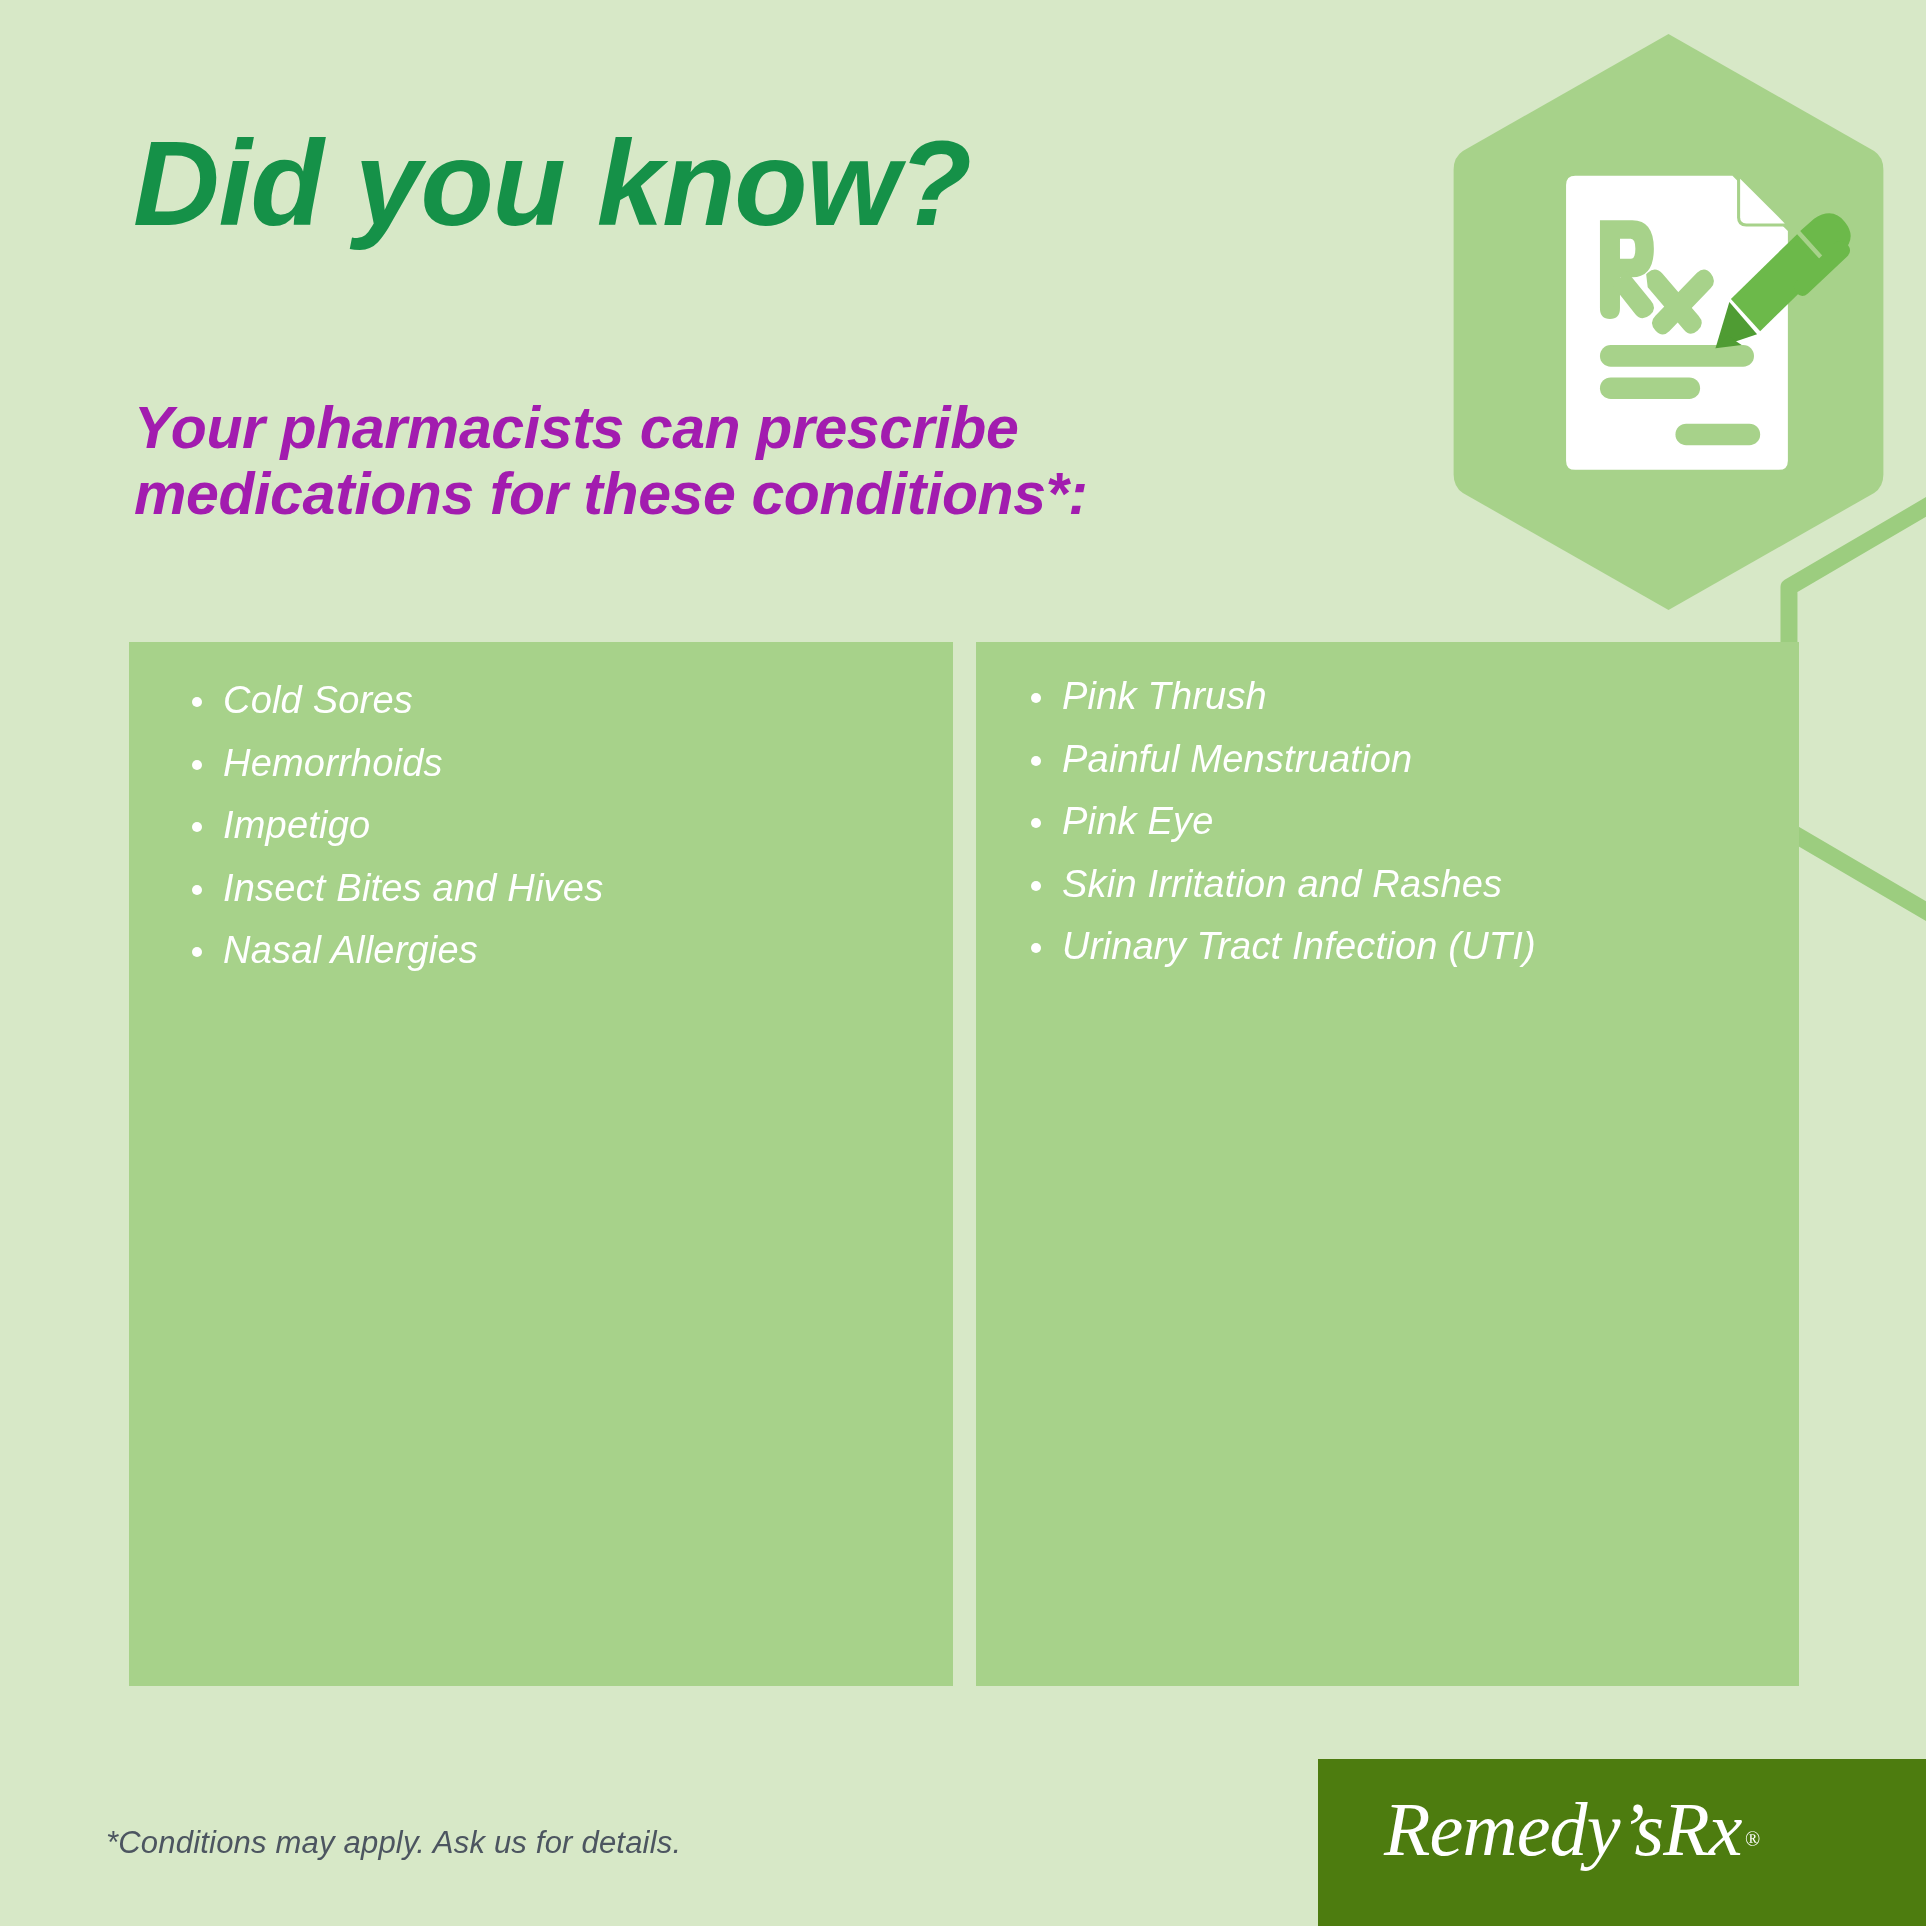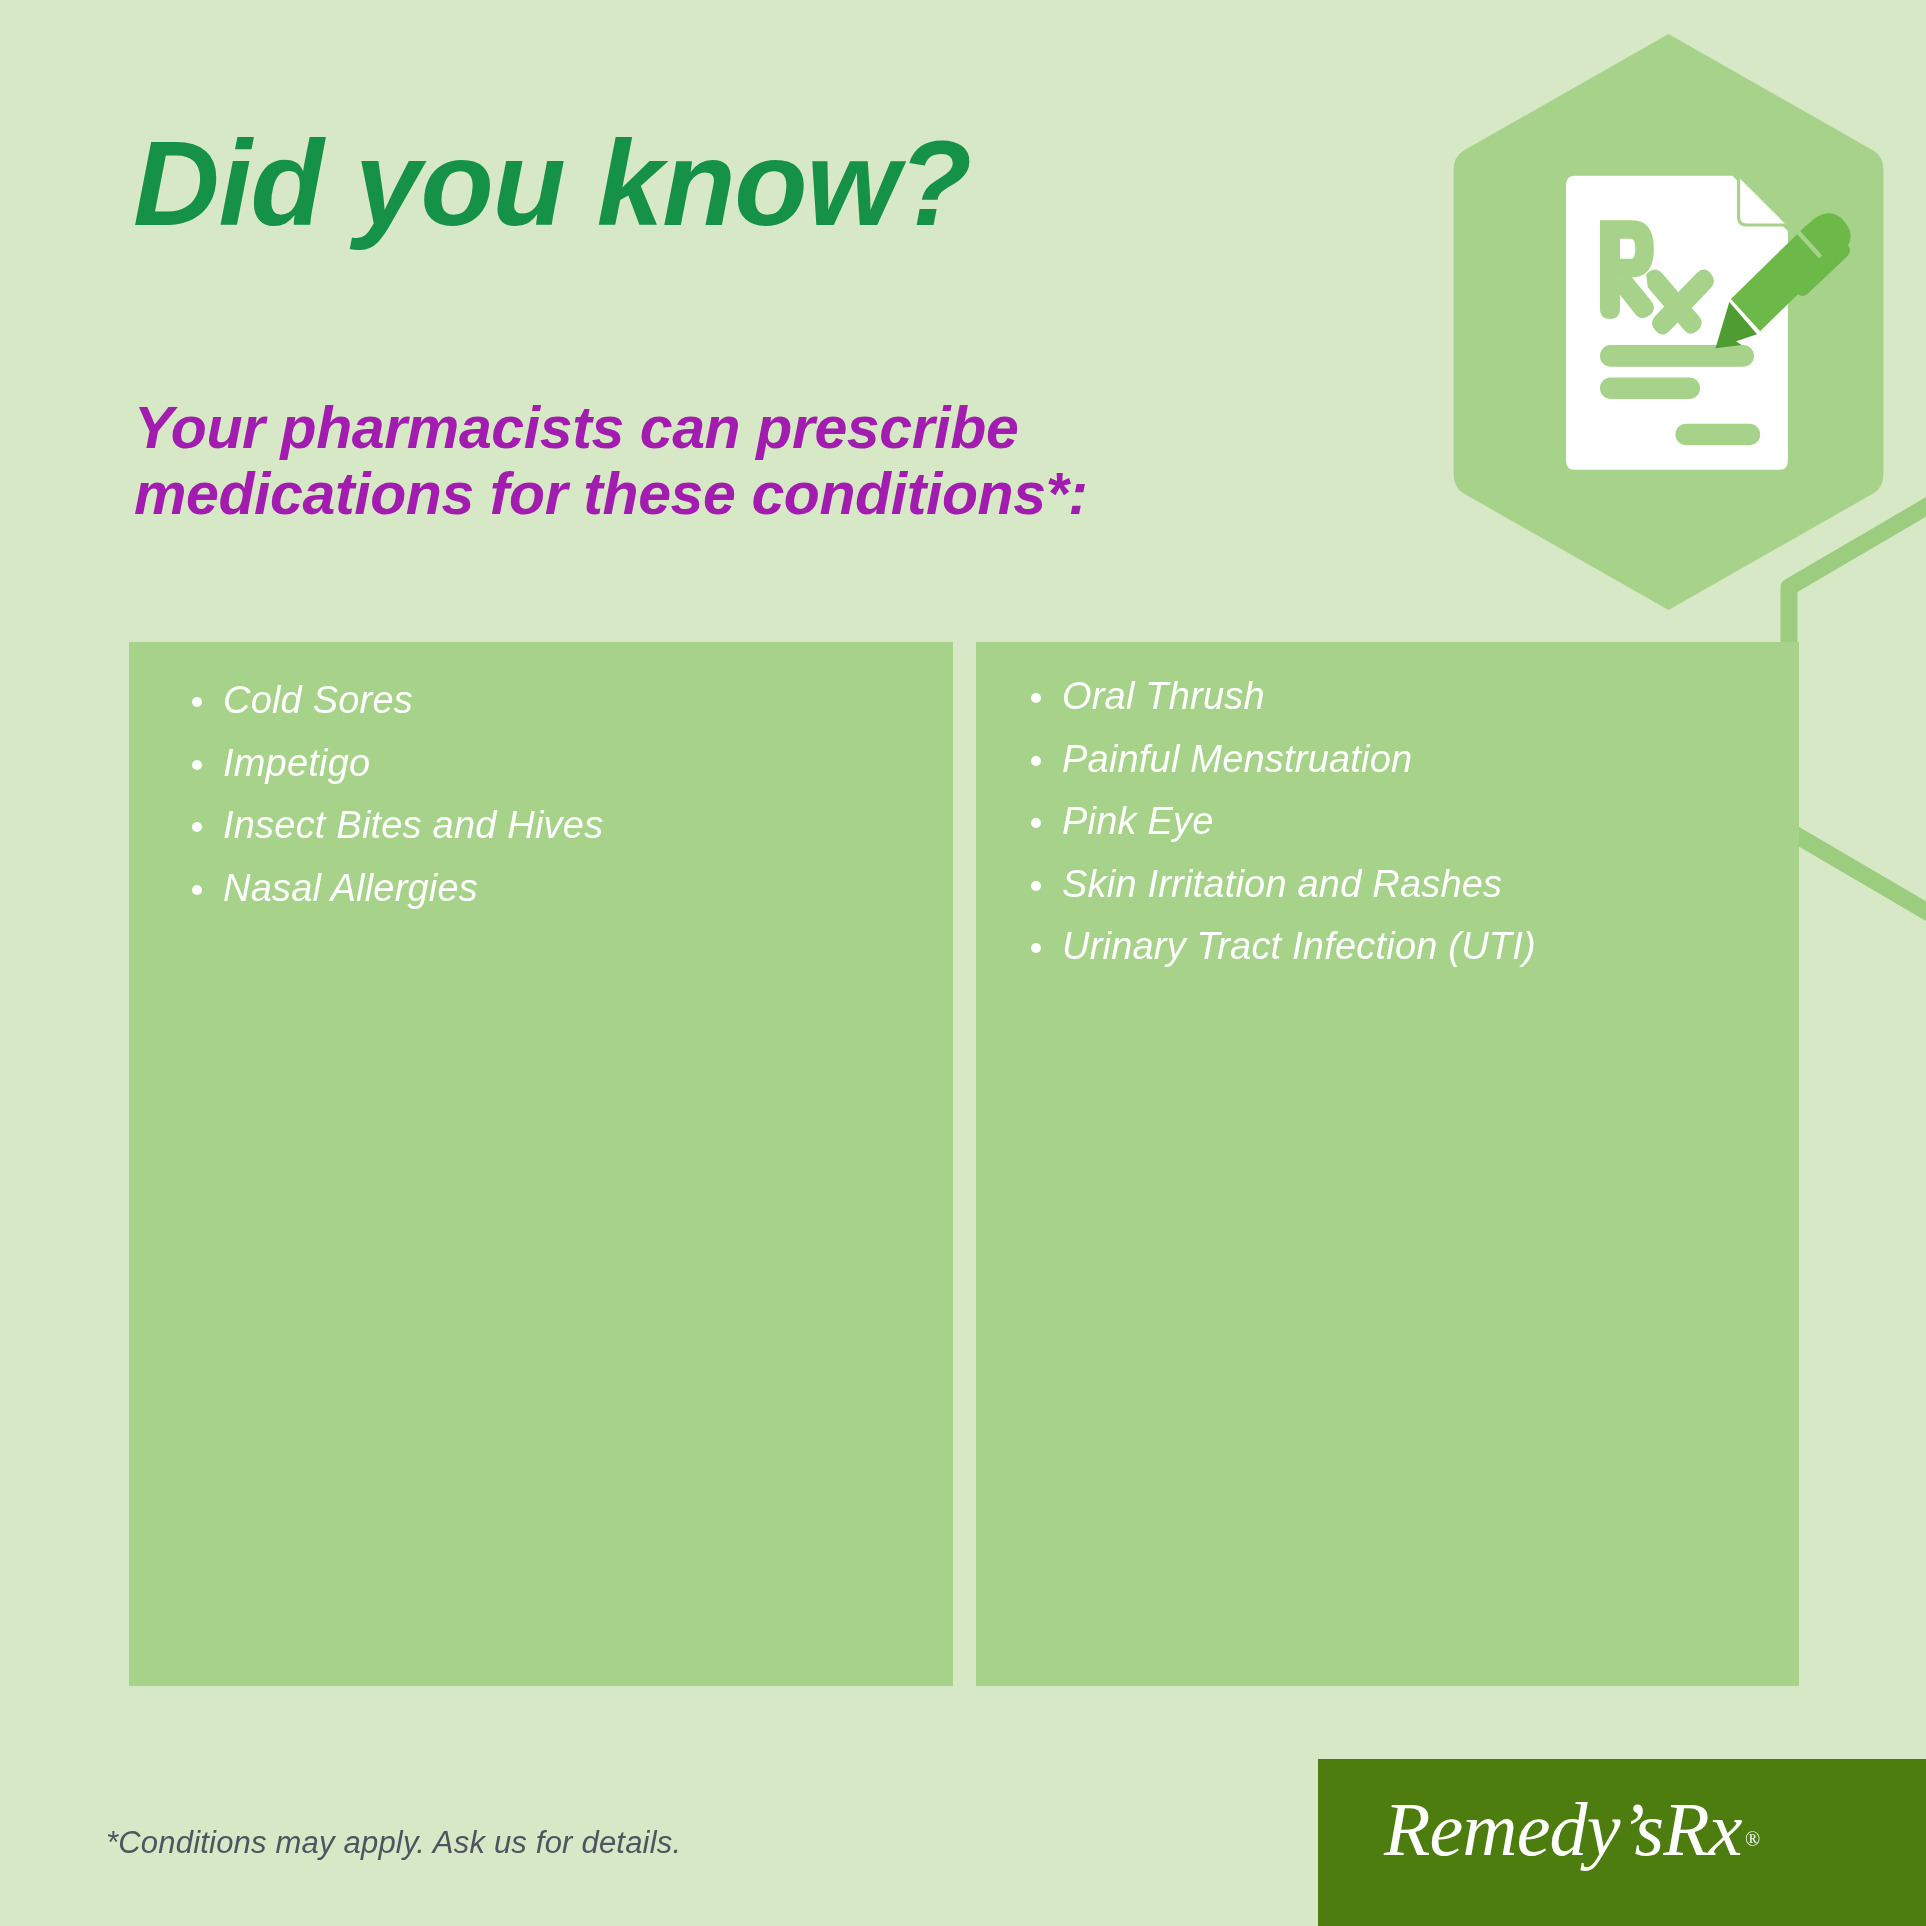--- a/index.html
+++ b/index.html
@@ -210,38 +210,42 @@
   </h2>
 
   <div id="panel-left" class="panel">
     <ul id="list-left" class="cond-list">
       <li class="cond-item">
         <span class="bullet"></span>
         <span class="cond-text">Cold Sores</span>
       </li>
       <li class="cond-item">
         <span class="bullet"></span>
+        <span class="cond-text">Hemorrhoids</span>
+      </li>
+      <li class="cond-item">
+        <span class="bullet"></span>
         <span class="cond-text">Impetigo</span>
       </li>
       <li class="cond-item">
         <span class="bullet"></span>
         <span class="cond-text">Insect Bites and Hives</span>
       </li>
       <li class="cond-item">
         <span class="bullet"></span>
         <span class="cond-text">Nasal Allergies</span>
       </li>
     </ul>
   </div>
 
   <div id="panel-right" class="panel">
     <ul id="list-right" class="cond-list">
       <li class="cond-item">
         <span class="bullet"></span>
-        <span class="cond-text">Oral Thrush</span>
+        <span class="cond-text">Pink Thrush</span>
       </li>
       <li class="cond-item">
         <span class="bullet"></span>
         <span class="cond-text">Painful Menstruation</span>
       </li>
       <li class="cond-item">
         <span class="bullet"></span>
         <span class="cond-text">Pink Eye</span>
       </li>
       <li class="cond-item">

